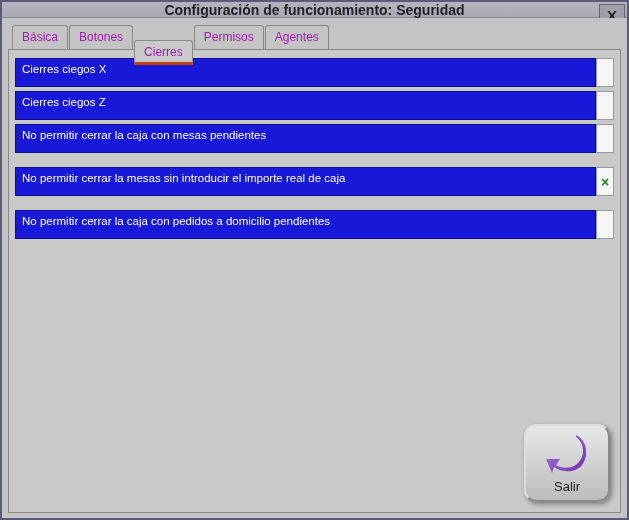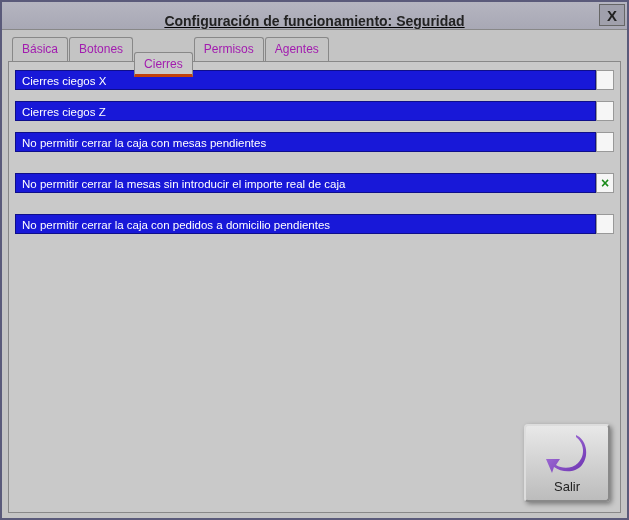--- a/index.html
+++ b/index.html
@@ -5,26 +5,25 @@
   * { box-sizing: border-box; margin: 0; padding: 0; }
   html, body { width: 629px; height: 520px; font-family: Arial, sans-serif; background: #c0c0c0; }
   .window {
     width: 629px; height: 520px;
     background: #c0c0c0;
     border: 2px solid #5a5a7a;
     position: relative;
     display: flex; flex-direction: column;
   }
   .titlebar {
-    height: 28px;
+    height: 16px;
     background: linear-gradient(to bottom, #b5b5c0, #a8a8b5);
     border-bottom: 1px solid #888;
-    display: flex; align-items: flex-end; justify-content: center;
+    display: flex; align-items: flex-start; justify-content: center;
     position: relative;
-    text-decoration: underline;
   }
   .titlebar .title {
     font-size: 14px; font-weight: bold; color: #222;
   }
   .close-btn {
     position: absolute; right: 2px; top: 2px;
     width: 26px; height: 22px;
     background: #a0a0ac;
     border: 1px solid #666;
     display: flex; align-items: center; justify-content: center;
@@ -65,22 +64,22 @@
   .tabpanel {
     border: 1px solid #888;
     background: #c9c9c9;
     height: calc(100% - 24px);
     padding: 8px 6px;
     position: relative;
   }
   .option-row {
     display: flex;
     align-items: stretch;
-    margin-bottom: 11px;
-    height: 20px;
+    margin-bottom: 4px;
+    height: 29px;
     border-radius: 8px;
   }
   .option-label {
     flex: 1;
     background: #1818d8;
     color: #fff;
     font-size: 11.5px;
     padding: 3px 6px 0 6px;
     border: 1px solid #0e0e8a;
     line-height: 14px;
@@ -96,21 +95,21 @@
     font-size: 14px; color: #1a8a1a; font-weight: bold;
     cursor: pointer;
   }
   .option-gap { height: 10px; }
   .exit-btn {
     position: absolute;
     right: 10px; bottom: 10px;
     width: 86px; height: 78px;
     background: linear-gradient(to bottom, #e8e8e8, #bcbcbc);
     border: 2px outset #ddd;
-    border-radius: 4px;
+    border-radius: 12px;
     box-shadow: 2px 2px 5px rgba(0,0,0,0.4);
     display: flex; flex-direction: column; align-items: center; justify-content: center;
     cursor: pointer;
   }
   .exit-btn svg { width: 46px; height: 40px; }
   .exit-btn .lbl { font-size: 13px; color: #222; margin-top: 2px; }
 </style>
 </head>
 <body>
 

